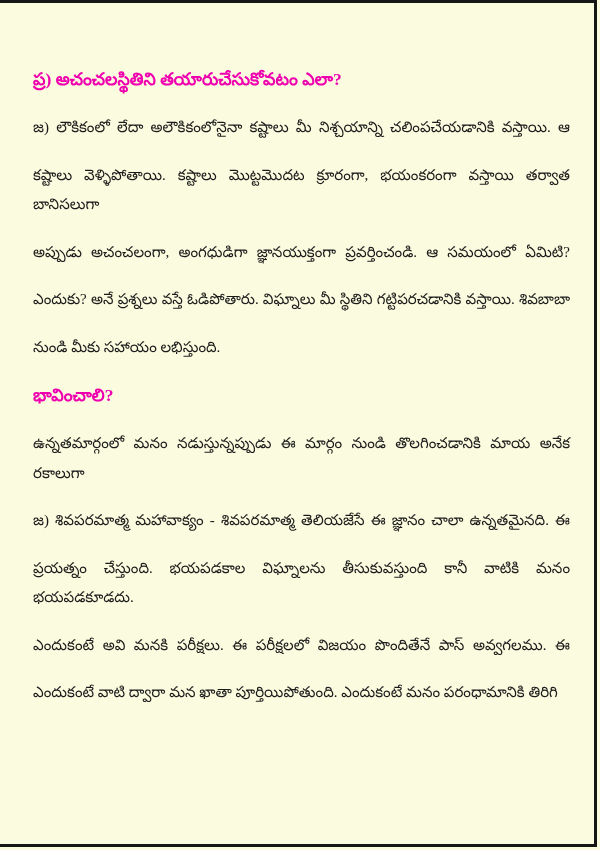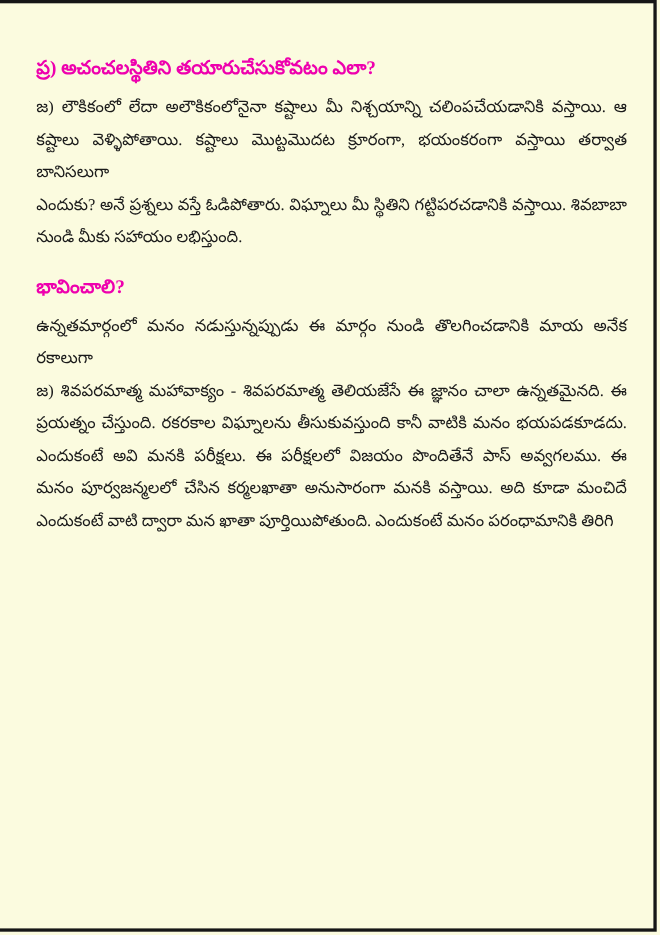--- a/index.html
+++ b/index.html
@@ -40,47 +40,48 @@
   .answer {
     font-size: 15px;
     line-height: 29.5px;
     margin-top: 7px;
   }
   .q2 { margin-top: 13px; }
   .line {
     text-align: justify;
     text-align-last: justify;
     white-space: normal;
+    margin-top: 18px;
   }
   .line:last-child {
     text-align-last: left;
   }
   
   .line:only-child { text-align-last: left; }
 </style>
 </head>
 <body>
 
 <div class="page">
   <div class="page-frame"></div>
   <div class="content">
     <div class="question">
         <div class="line">ప్ర) అచంచలస్థితిని తయారుచేసుకోవటం ఎలా?</div>
       </div>
     <div class="answer">
         <div class="line">జ) లౌకికంలో లేదా అలౌకికంలోనైనా కష్టాలు మీ నిశ్చయాన్ని చలింపచేయడానికి వస్తాయి. ఆ</div>
         <div class="line">కష్టాలు వెళ్ళిపోతాయి. కష్టాలు మొట్టమొదట క్రూరంగా, భయంకరంగా వస్తాయి తర్వాత బానిసలుగా</div>
+        <div class="line">అప్పుడు అచంచలంగా, అంగధుడిగా జ్ఞానయుక్తంగా ప్రవర్తించండి. ఆ సమయంలో ఏమిటి?</div>
         <div class="line">ఎందుకు? అనే ప్రశ్నలు వస్తే ఓడిపోతారు. విఘ్నాలు మీ స్థితిని గట్టిపరచడానికి వస్తాయి. శివబాబా</div>
         <div class="line">నుండి మీకు సహాయం లభిస్తుంది.</div>
       </div>
     <div class="question q2">
         <div class="line">భావించాలి?</div>
       </div>
     <div class="answer">
         <div class="line">ఉన్నతమార్గంలో మనం నడుస్తున్నప్పుడు ఈ మార్గం నుండి తొలగించడానికి మాయ అనేక రకాలుగా</div>
         <div class="line">జ) శివపరమాత్మ మహావాక్యం - శివపరమాత్మ తెలియజేసే ఈ జ్ఞానం చాలా ఉన్నతమైనది. ఈ</div>
-        <div class="line">ప్రయత్నం చేస్తుంది. రకరకాల విఘ్నాలను తీసుకువస్తుంది కానీ వాటికి మనం భయపడకూడదు.</div>
+        <div class="line">ప్రయత్నం చేస్తుంది. భయపడకాల విఘ్నాలను తీసుకువస్తుంది కానీ వాటికి మనం భయపడకూడదు.</div>
         <div class="line">ఎందుకంటే అవి మనకి పరీక్షలు. ఈ పరీక్షలలో విజయం పొందితేనే పాస్ అవ్వగలము. ఈ</div>
-        <div class="line">మనం పూర్వజన్మలలో చేసిన కర్మలఖాతా అనుసారంగా మనకి వస్తాయి. అది కూడా మంచిదే</div>
         <div class="line">ఎందుకంటే వాటి ద్వారా మన ఖాతా పూర్తియిపోతుంది. ఎందుకంటే మనం పరంధామానికి తిరిగి</div>
       </div>
   </div>
 </div>
 
 </body></html>

